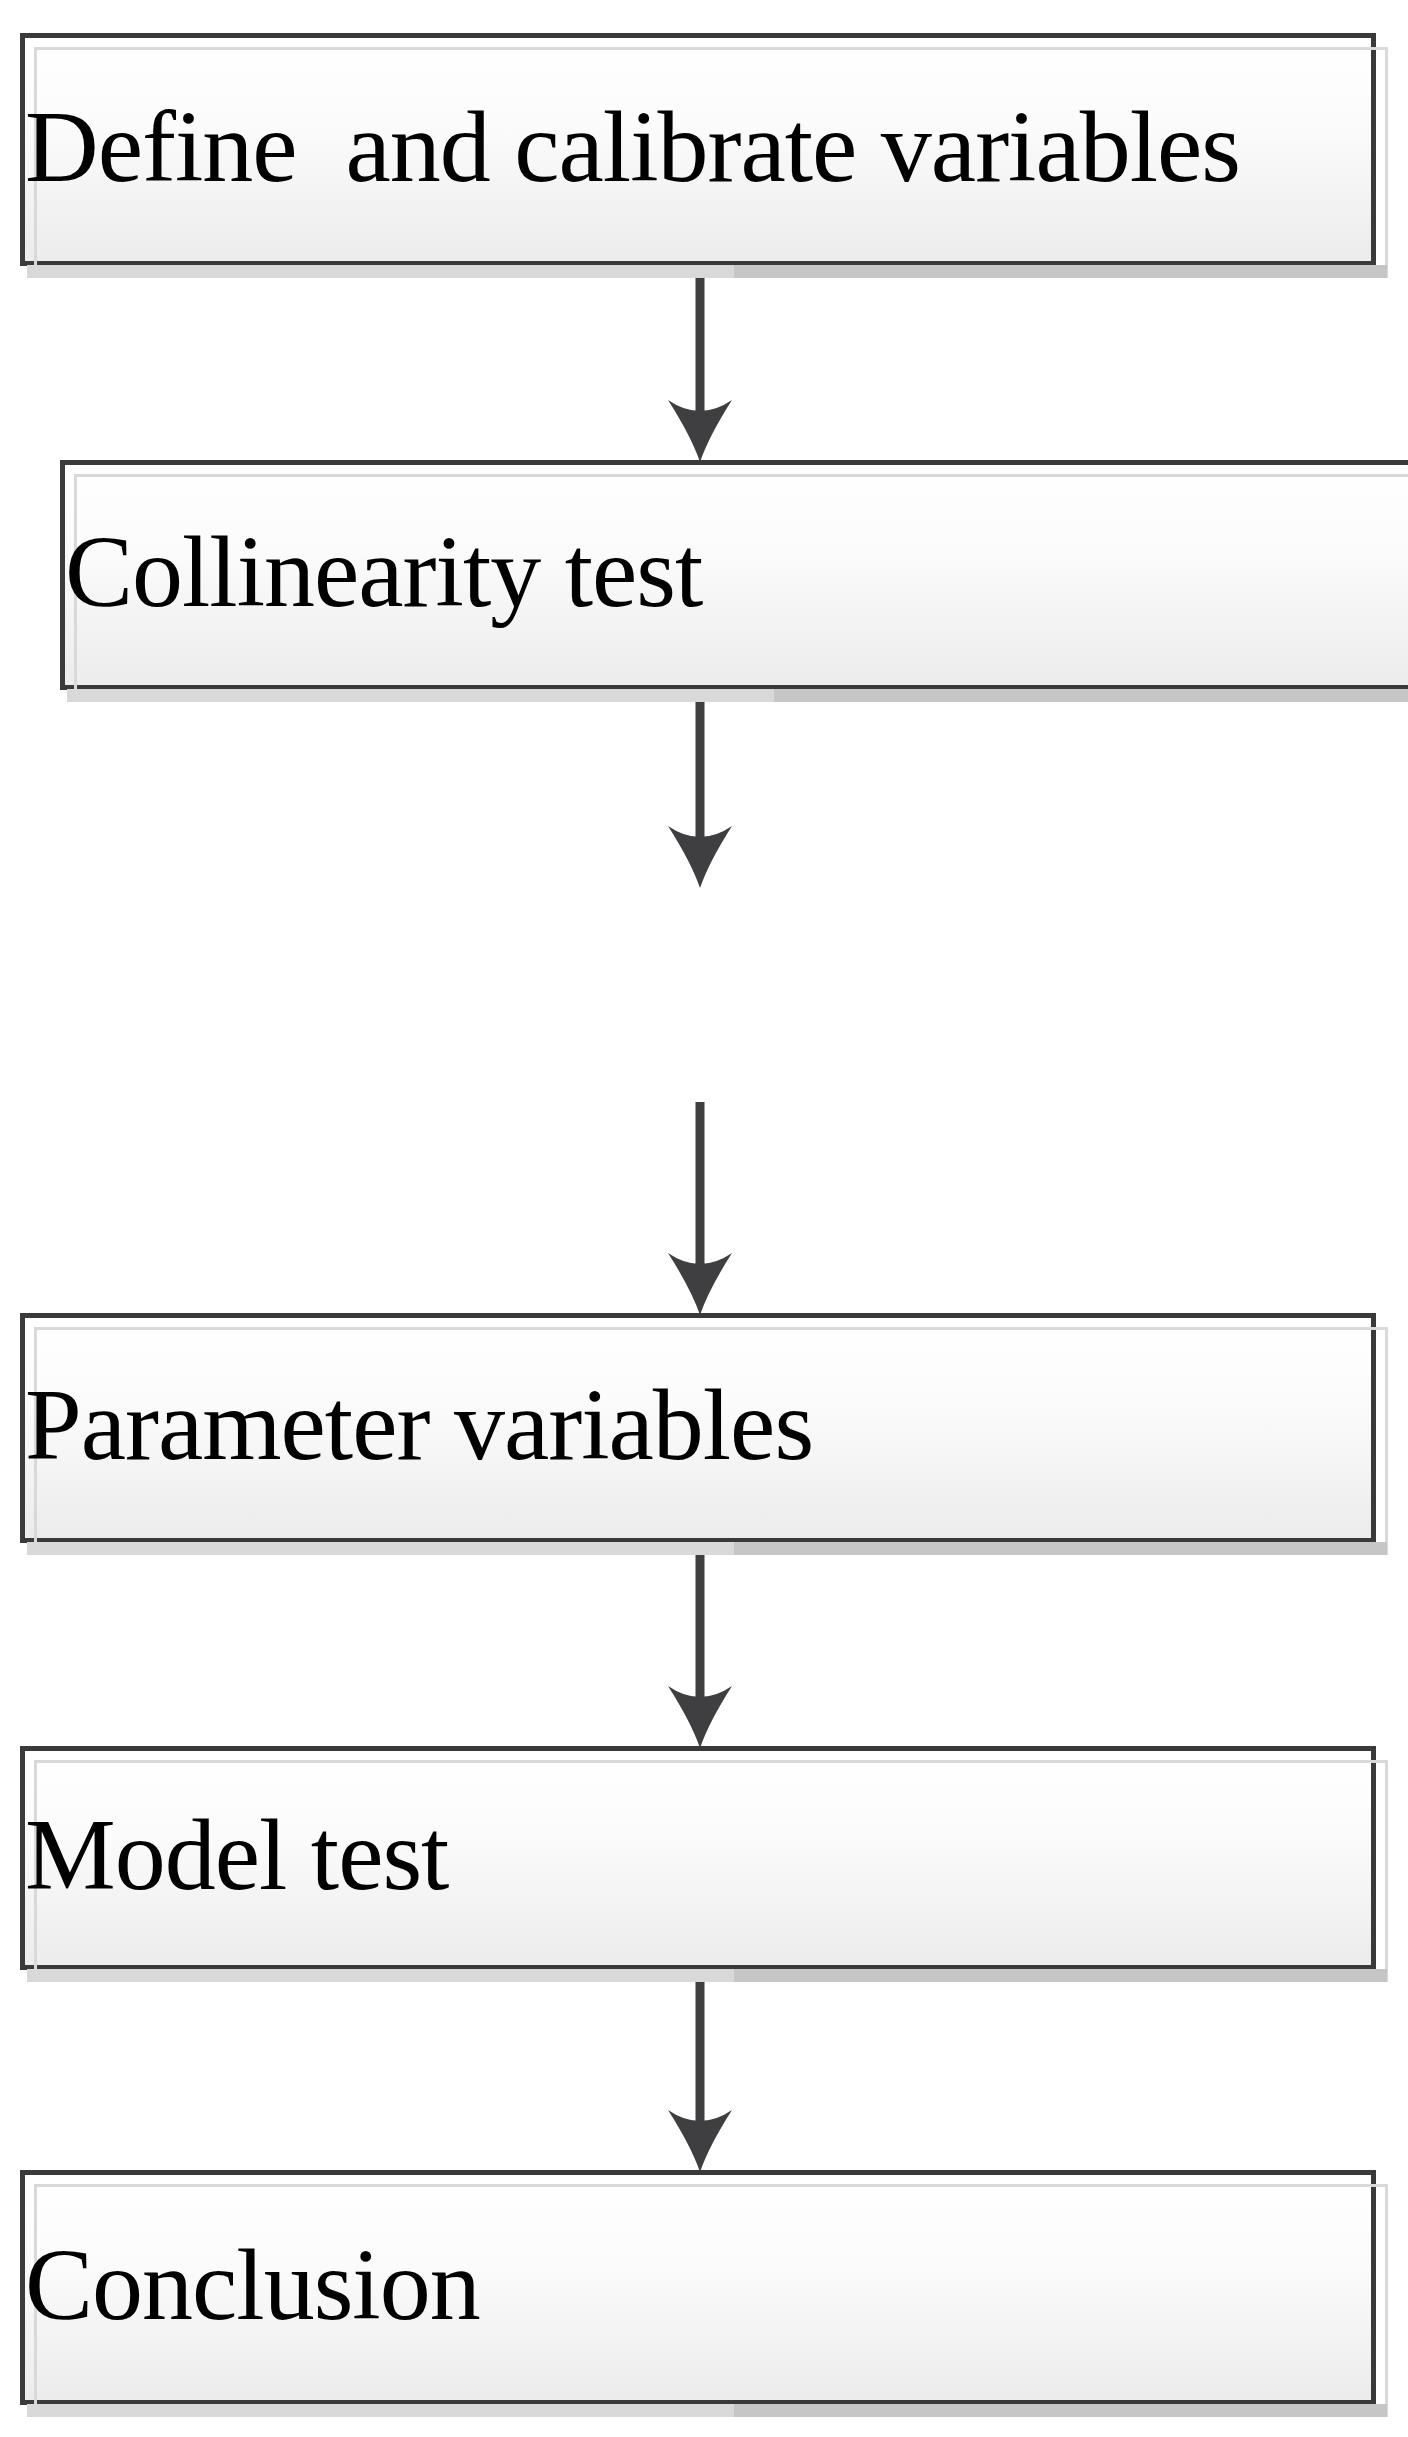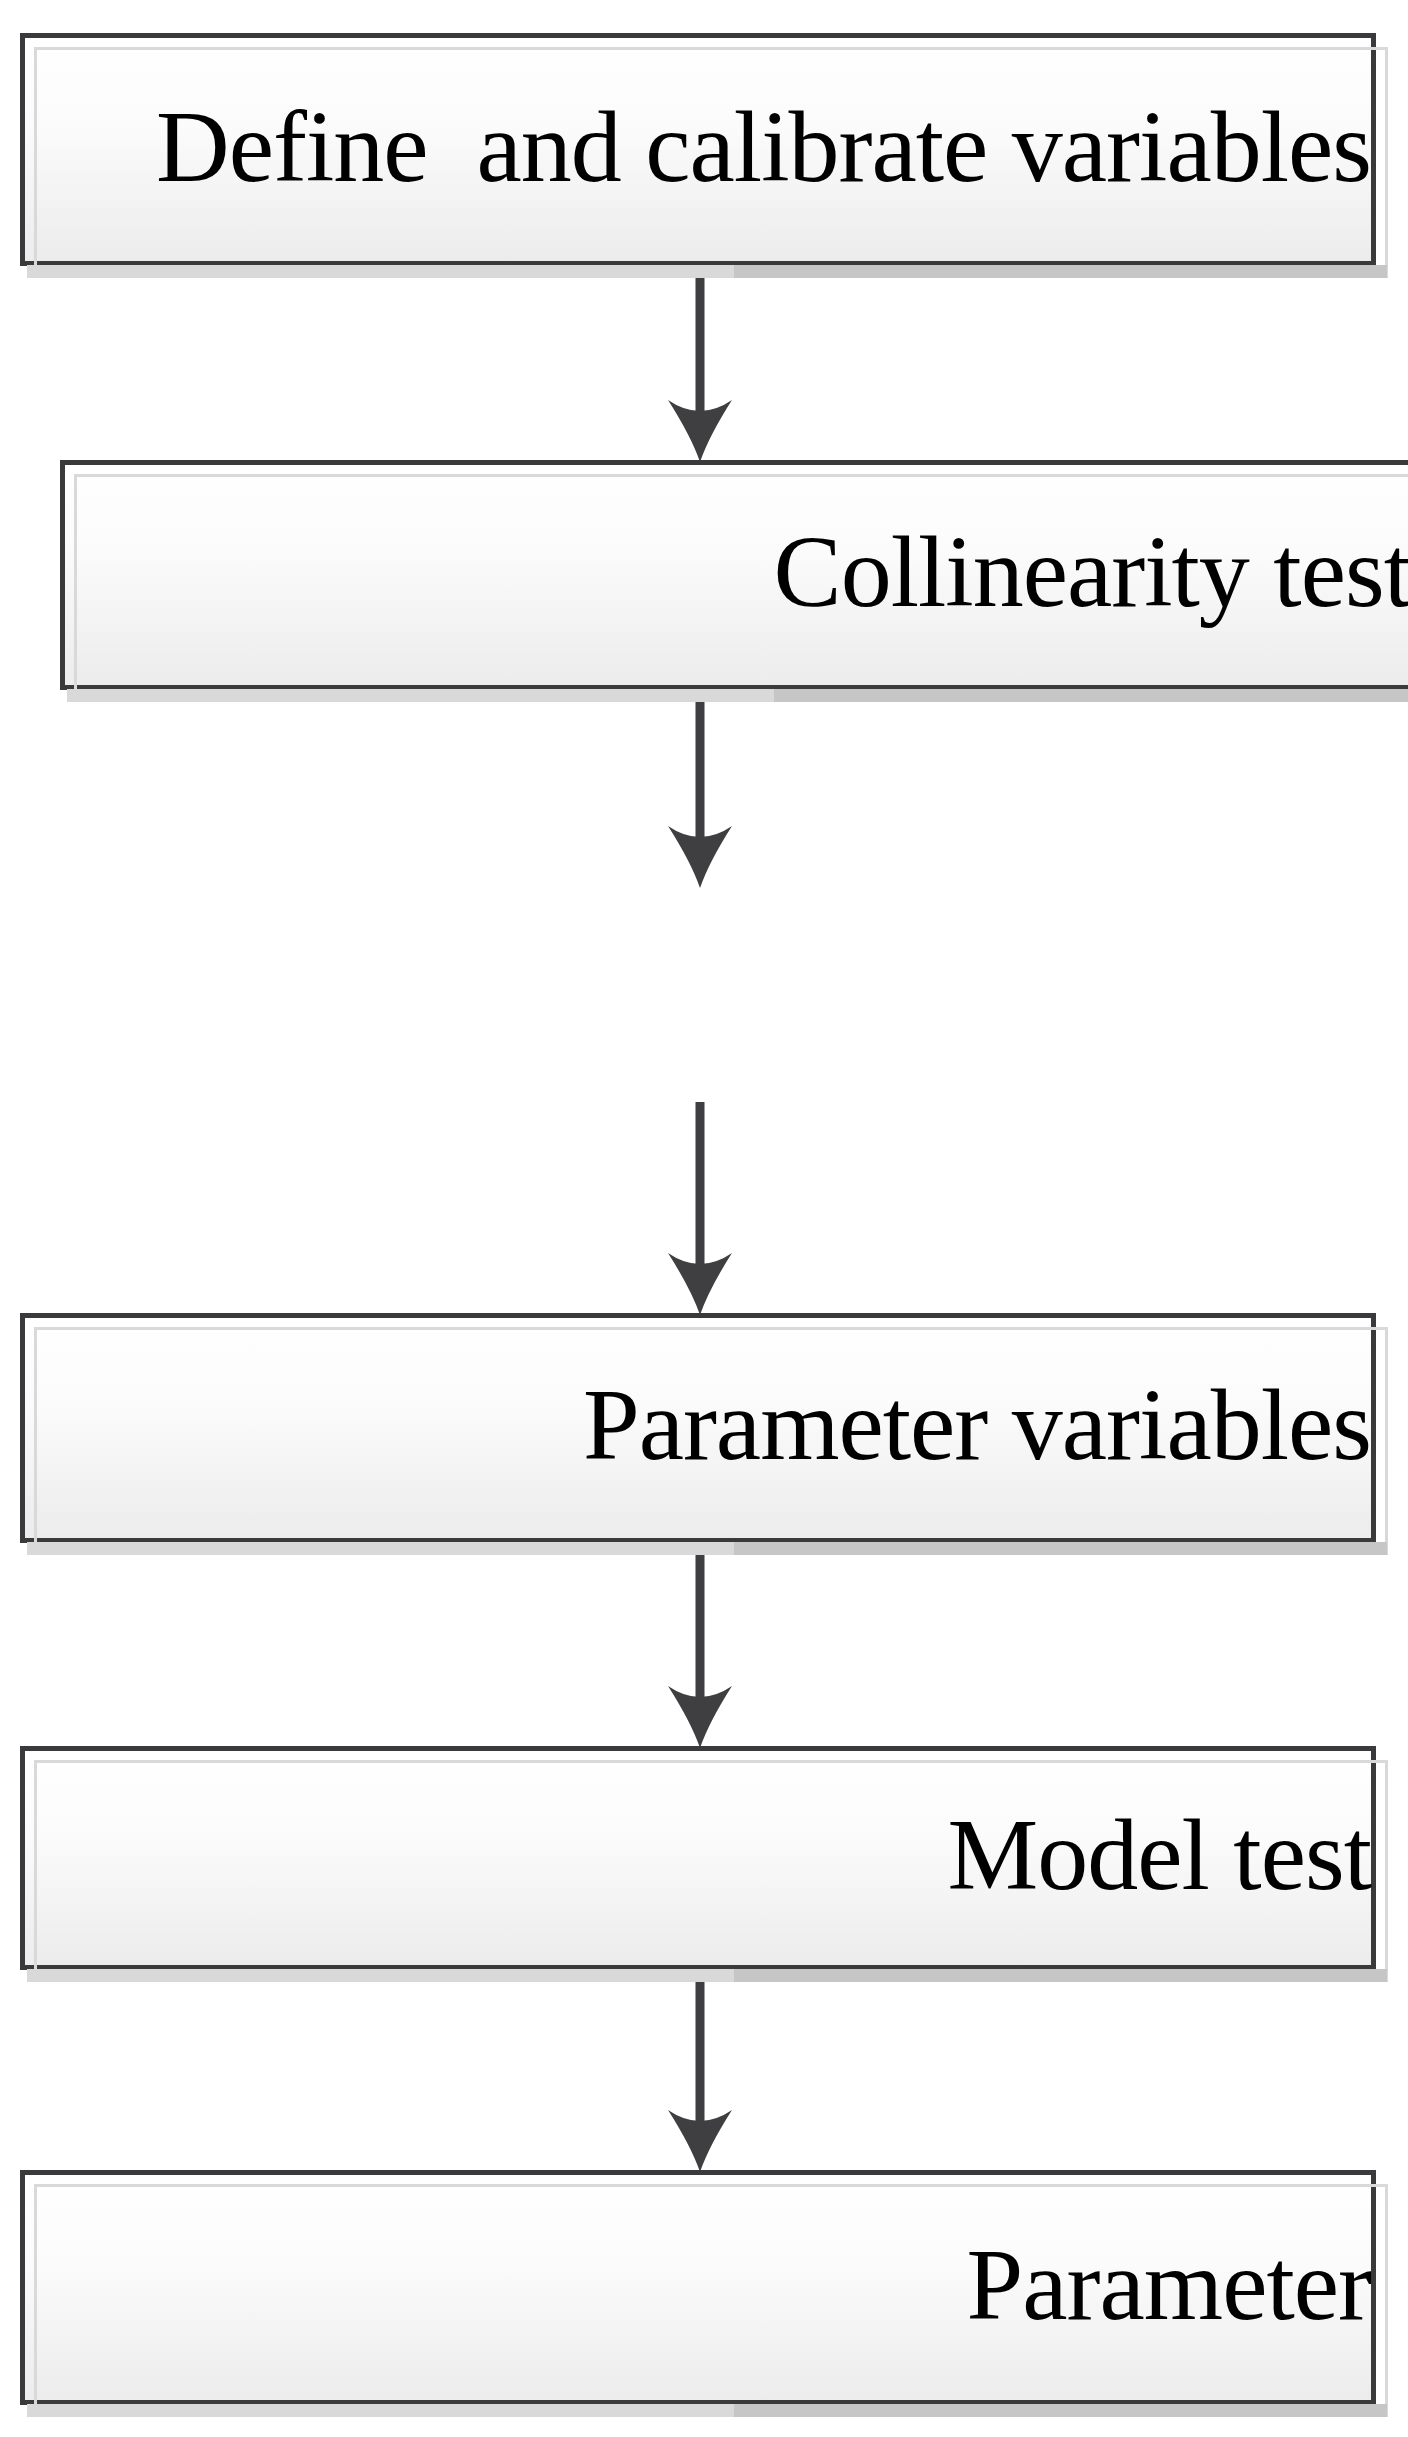--- a/index.html
+++ b/index.html
@@ -15,21 +15,21 @@
   
   .flow-box {
     position: absolute;
     left: 20px;
     width: 1356px;
     box-sizing: border-box;
     border: 5px solid var(--box-border, #3a3a3c);
     background: linear-gradient(to bottom, #ffffff 0%, #fbfbfb 40%, #ececec 100%);
     display: flex;
     align-items: center;
-    justify-content: flex-end;
+    justify-content: flex-start;
     z-index: 2;
   }
   
   .flow-box::before {
     content: "";
     position: absolute;
     left: 9px; top: 9px; right: -17px; bottom: -17px;
     border: 3px solid var(--shadow-light, #d9d9d9);
     z-index: -1;
   }
@@ -129,16 +129,16 @@
   </div>
 
   <div class="flow-arrow arr-5">
     <svg viewBox="0 0 80 212" preserveAspectRatio="none" aria-hidden="true">
       <rect x="35.5" y="0" width="9" height="162" fill="currentColor"></rect>
       <path transform="translate(40,210)" fill="currentColor" d="M0 0 Q-9 -26 -32 -62 Q0 -40 32 -62 Q9 -26 0 0 Z"></path>
     </svg>
   </div>
 
   <div class="flow-box pos-6">
-    <span class="label">Parameter</span>
+    <span class="label">Conclusion</span>
   </div>
 
 </div>
 
 </body></html>

